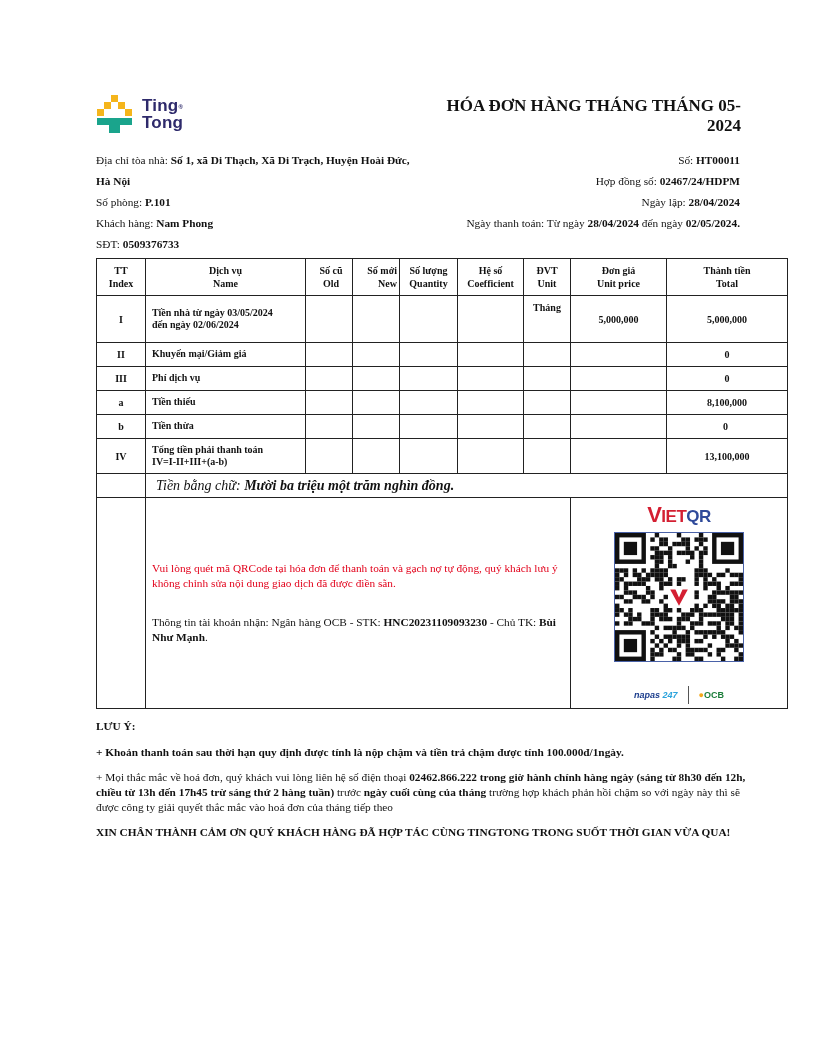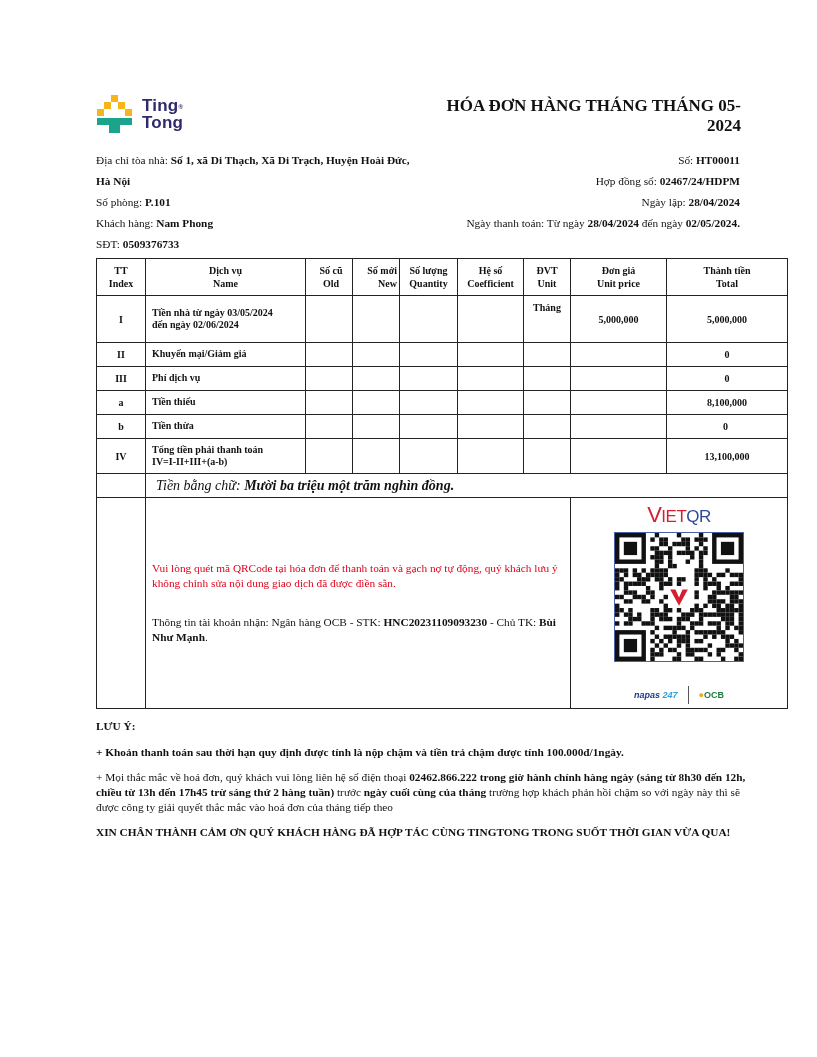--- a/index.html
+++ b/index.html
@@ -25,21 +25,21 @@
   table.inv tr.row td { font-weight:bold; }
   table.inv td.idx { text-align:center; }
   table.inv td.num { text-align:center; }
   table.inv td.unit { text-align:center; vertical-align:top; padding-top:6px; }
   table.inv td.name { line-height:12.5px; }
   .words { font-style:italic; font-size:14px; padding-left:10px !important; }
 
   .qr-text { font-size:11.3px; line-height:15px; }
   .red { color:#e2001a; }
 
-  .vietqr-logo { font-family:"Liberation Sans", "DejaVu Sans", sans-serif; font-weight:normal; font-size:17px; letter-spacing:-0.5px; }
+  .vietqr-logo { font-family:"Liberation Sans", "DejaVu Sans", sans-serif; font-weight:bold; font-size:17px; letter-spacing:-0.5px; }
   .qr-box { width:128px; height:128px; border:1.5px solid #4a62a8; background:#fff; position:relative; }
   .partners { font-family:"Liberation Sans", "DejaVu Sans", sans-serif; font-size:9px; font-weight:bold; display:flex; align-items:center; gap:10px; justify-content:center; }
 
   .notes { left:96px; width:660px; font-size:11.3px; line-height:15px; }
 </style>
 </head>
 <body>
 
 <div class="abs logo">
   <svg class="logo-mark" viewBox="0 0 42 42">

